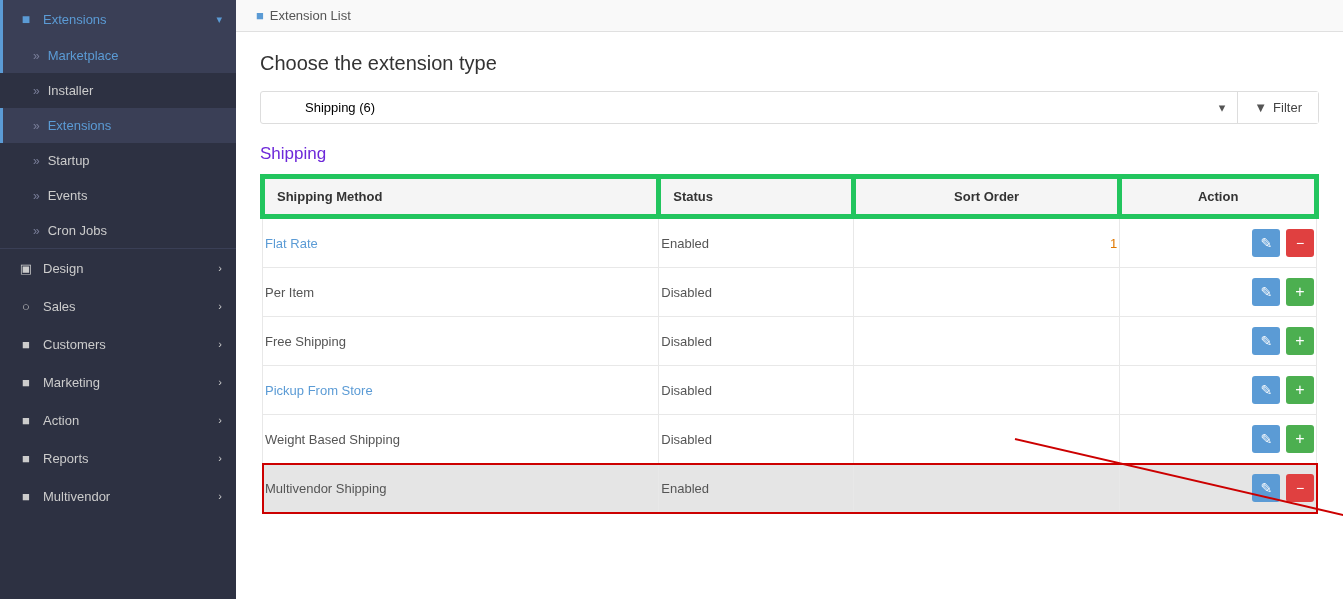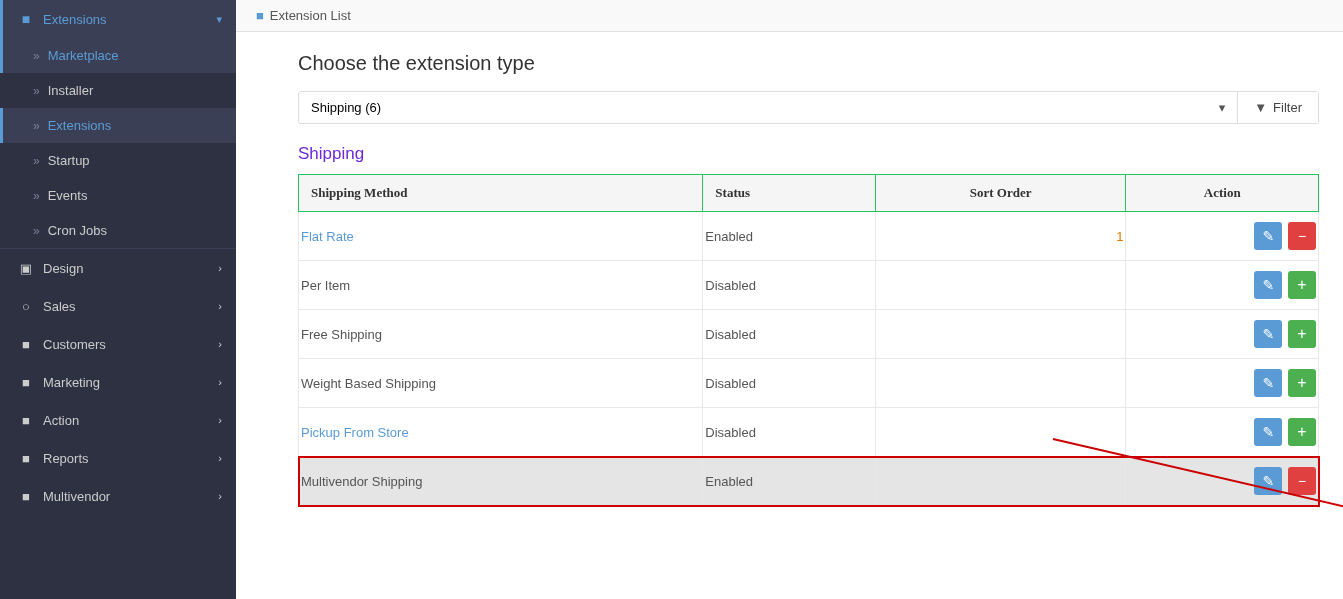--- a/index.html
+++ b/index.html
@@ -43,32 +43,32 @@
       border-bottom: 1px solid #e0e0e0;
       padding: 8px 20px;
       font-size: 13px;
       color: #555;
       display: flex;
       align-items: center;
       gap: 6px;
     }
     .content-area {
       padding: 20px 24px;
-      margin-left: 38px;
     }
     h2 { font-size: 20px; font-weight: 400; color: #333; margin-bottom: 16px; }
 
     
     .filter-row {
       display: flex;
       align-items: center;
       border: 1px solid #ddd;
       border-radius: 3px;
       margin-bottom: 20px;
       background: #fff;
+      padding-left: 32px;
     }
     .filter-select {
       flex: 1;
       padding: 8px 12px;
       border: none;
       outline: none;
       font-size: 13px;
       background: transparent;
       cursor: pointer;
       appearance: none;
@@ -103,27 +103,26 @@
     h3 { font-size: 17px; font-weight: 400; color: #6d28d9; margin-bottom: 10px; }
 
     
     .data-table {
       width: 100%;
       border-collapse: collapse;
       border: 1px solid #ddd;
     }
     .data-table th {
       background: #f5f5f5;
-      border: 1px solid #22c55e;
+      border: 5px solid #22c55e;
       padding: 10px 12px;
       text-align: left;
       font-weight: 600;
       color: #333;
       font-size: 13px;
-      font-family: Liberation Serif, serif;
     }
     .data-table th.right { text-align: center; }
     .data-table td {
       border: 1px solid #e8e8e8;
       padding: 10px 2px;
       color: #555;
       font-size: 13px;
       background: #fff;
     }
     .data-table tr.highlighted {
@@ -327,31 +326,31 @@
             <td>Free Shipping</td>
             <td>Disabled</td>
             <td class="sort-val"></td>
             <td class="action-cell">
               <button class="btn-edit">✎</button>
               <button class="btn-install">+</button>
             </td>
           </tr>
 
           <tr>
+            <td class="link-text">Pickup From Store</td>
+            <td>Disabled</td>
+            <td class="sort-val"></td>
+            <td class="action-cell">
+              <button class="btn-edit">✎</button>
+              <button class="btn-install">+</button>
+            </td>
+          </tr>
+
+          <tr>
             <td>Weight Based Shipping</td>
-            <td>Disabled</td>
-            <td class="sort-val"></td>
-            <td class="action-cell">
-              <button class="btn-edit">✎</button>
-              <button class="btn-install">+</button>
-            </td>
-          </tr>
-
-          <tr>
-            <td class="link-text">Pickup From Store</td>
             <td>Disabled</td>
             <td class="sort-val"></td>
             <td class="action-cell">
               <button class="btn-edit">✎</button>
               <button class="btn-install">+</button>
             </td>
           </tr>
 
           <tr class="highlighted">
             <td>Multivendor Shipping</td>

